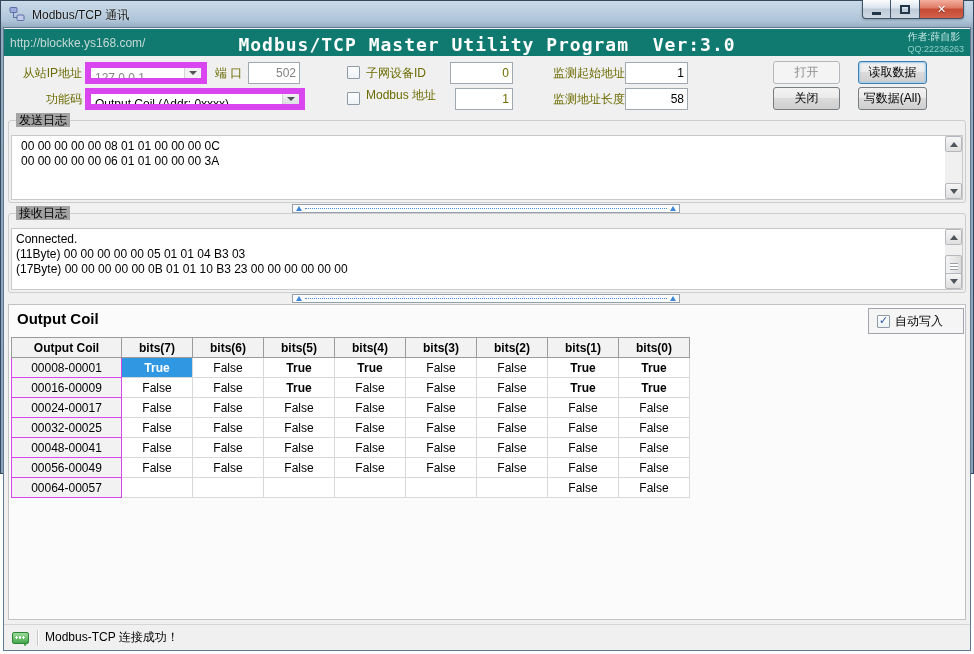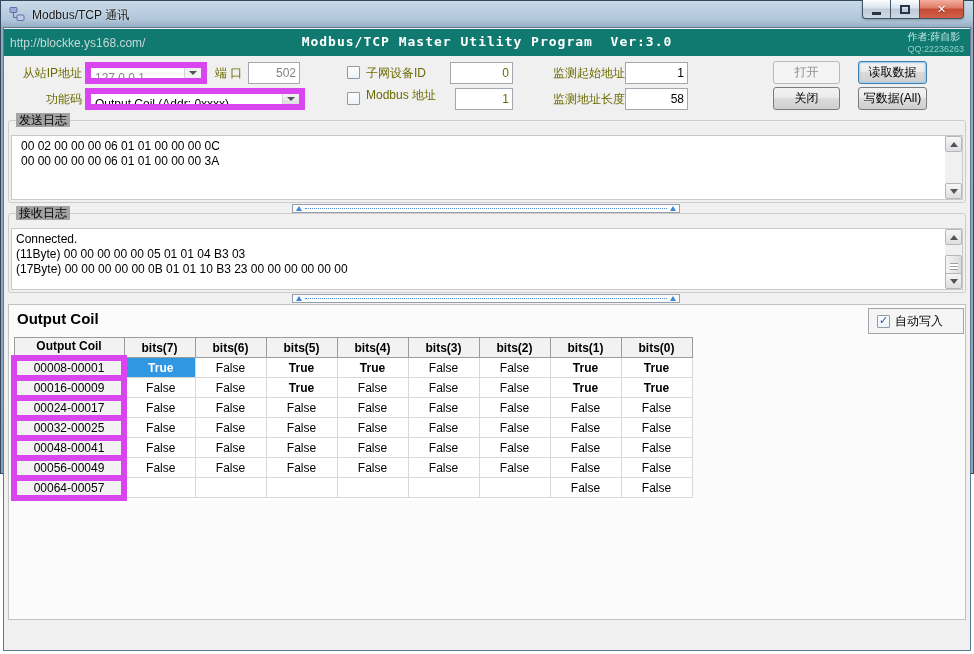--- a/index.html
+++ b/index.html
@@ -21,21 +21,21 @@
     background:linear-gradient(180deg,#F4AF9F,#DE7A64 45%,#C54A33 50%,#D2604A);}
   .g-min {width:9px;height:3px;background:#24364A;margin-top:8px;}
   .g-max {width:10px;height:9px;border:2px solid #24364A;background:transparent;}
   .g-close {color:#fff;font-weight:bold;font-size:11px;line-height:1;text-shadow:0 1px 1px rgba(0,0,0,.45);}
   
   .client {position:absolute;left:4px;top:28px;width:966px;height:622px;background:#F0F0F0;box-shadow:0 0 0 1px #5F7993;}
   
   .teal {position:absolute;left:0;top:1px;width:966px;height:27px;background:#107A71;}
   .teal .url {position:absolute;left:6px;top:7px;color:#C6D8D5;white-space:nowrap;}
   .teal .center {position:absolute;left:0;right:0;top:5px;text-align:center;color:#FFFFFF;
-    font-family:"DejaVu Sans Mono",monospace;font-weight:bold;font-size:13px;letter-spacing:1px;white-space:pre;}
+    font-family:"DejaVu Sans Mono",monospace;font-weight:bold;font-size:18px;letter-spacing:1px;white-space:pre;}
   .teal .author {position:absolute;right:6px;top:2px;font-size:10px;line-height:12px;color:#C4E8E3;text-align:left;}
   .teal .author .qq {color:#8FCFC8;font-size:9px;}
   
   .lab {position:absolute;height:22px;line-height:22px;color:#6B6B00;white-space:nowrap;}
   .lab.r {text-align:right;padding-left:16px;}
   .tb {position:absolute;height:22px;border:1px solid #A2A8AF;background:#fff;font-size:12px;font-family:inherit;padding:0 3px;}
   .tb.num {text-align:right;}
   .tb.olive {color:#6B6B00;}
   .tb.gray {color:#838383;}
   .combo {position:absolute;height:22px;border:6px solid #d946ef;background:#fff;display:flex;align-items:stretch;}
@@ -71,21 +71,21 @@
   .hs-dots {flex:1;border-top:1px dotted #4A8CD8;height:0;margin:0 3px;}
   .hs-tri {width:0;height:0;border-left:3px solid transparent;border-right:3px solid transparent;border-bottom:5px solid #3E86D8;}
   
   .panel {position:absolute;left:4px;top:276px;width:958px;height:316px;background:#FBFBFB;border:1px solid #C2C2C2;}
   .panel-title {position:absolute;left:8px;top:5px;font-size:15px;font-weight:bold;color:#000;}
   .autowrite {position:absolute;left:859px;top:3px;width:96px;height:26px;border:1px solid #9FA5AB;background:#F5F5F5;
     display:flex;align-items:center;padding-left:8px;gap:5px;}
   table.grid {position:absolute;left:2px;top:32px;border-collapse:collapse;table-layout:fixed;background:#fff;border:1px solid #9B9B9B;}
   table.grid th, table.grid td {height:20px;font-size:12px;text-align:center;padding:0;overflow:hidden;}
   table.grid th {background:#F2F2F2;font-weight:bold;border:1px solid #9B9B9B;}
-  td.rowlabel {background:#F2F2F2;border:6px solid #d946ef;}
+  td.rowlabel {background:#F2F2F2;border:1px solid #d946ef;}
   td.cell {background:#fff;border:1px solid #D8D8D8;}
   td.cell.bold {font-weight:bold;}
   td.cell.selected {background:#3097E3;color:#fff;font-weight:bold;}
   
   .statusbar {position:absolute;left:0;top:596px;width:966px;height:26px;background:#F0F0F0;
     border-top:1px solid #D5D5D5;display:flex;align-items:center;padding-left:8px;gap:7px;}
   .status-icon {position:relative;width:18px;height:16px;display:inline-block;flex:none;}
   .status-icon::before {content:"";position:absolute;left:0;top:2px;width:15px;height:10px;border:1px solid #2F8238;border-radius:2px;
     background:
       radial-gradient(circle at 3.5px 4.5px,#fff 1px,transparent 1.4px),
@@ -159,21 +159,21 @@
     <span class="cb" style="position:absolute;left:343px;top:64px"></span>
     <span class="lab" style="left:362px;top:56px">Modbus 地址</span>
     <input class="tb num olive" style="left: 451px; top: 60px; width: 58px;" value="1">
     <span class="lab r" style="left:533px;top:60px;width:82px">监测地址长度</span>
     <input class="tb num" style="left: 621px; top: 60px; width: 63px;" value="58">
     <button class="btn" style="left:769px;top:59px;width:67px">关闭</button>
     <button class="btn" style="left:854px;top:59px;width:69px">写数据(All)</button>
 
     <div class="groupbox" style="left:4px;top:92px;width:958px;height:83px">
       <span class="legend">发送日志</span>
-      <div class="listbox" style="padding-left:9px">00 02 00 00 00 06 01 01 00 00 00 0C
+      <div class="listbox" style="padding-left:9px">00 00 00 00 00 08 01 01 00 00 00 0C
 00 00 00 00 00 06 01 01 00 00 00 3A</div>
       <div class="vscroll">
         <div class="vs-btn vtop">
             <span class="tri-u"></span>
           </div>
         <div class="vs-btn vbot">
             <span class="tri-dn"></span>
           </div>
       </div>
     </div>
@@ -314,15 +314,20 @@
               <td class="cell"></td>
               <td class="cell"></td>
               <td class="cell"></td>
               <td class="cell">False</td>
               <td class="cell">False</td>
             </tr>
           </tbody>
       </table>
     </div>
 
+    <div class="statusbar">
+      <span class="status-icon"></span>
+      <span class="sep"></span>
+      <span class="status-text">Modbus-TCP 连接成功！</span>
+    </div>
 
   </div>
 </div>
 
 </body></html>

